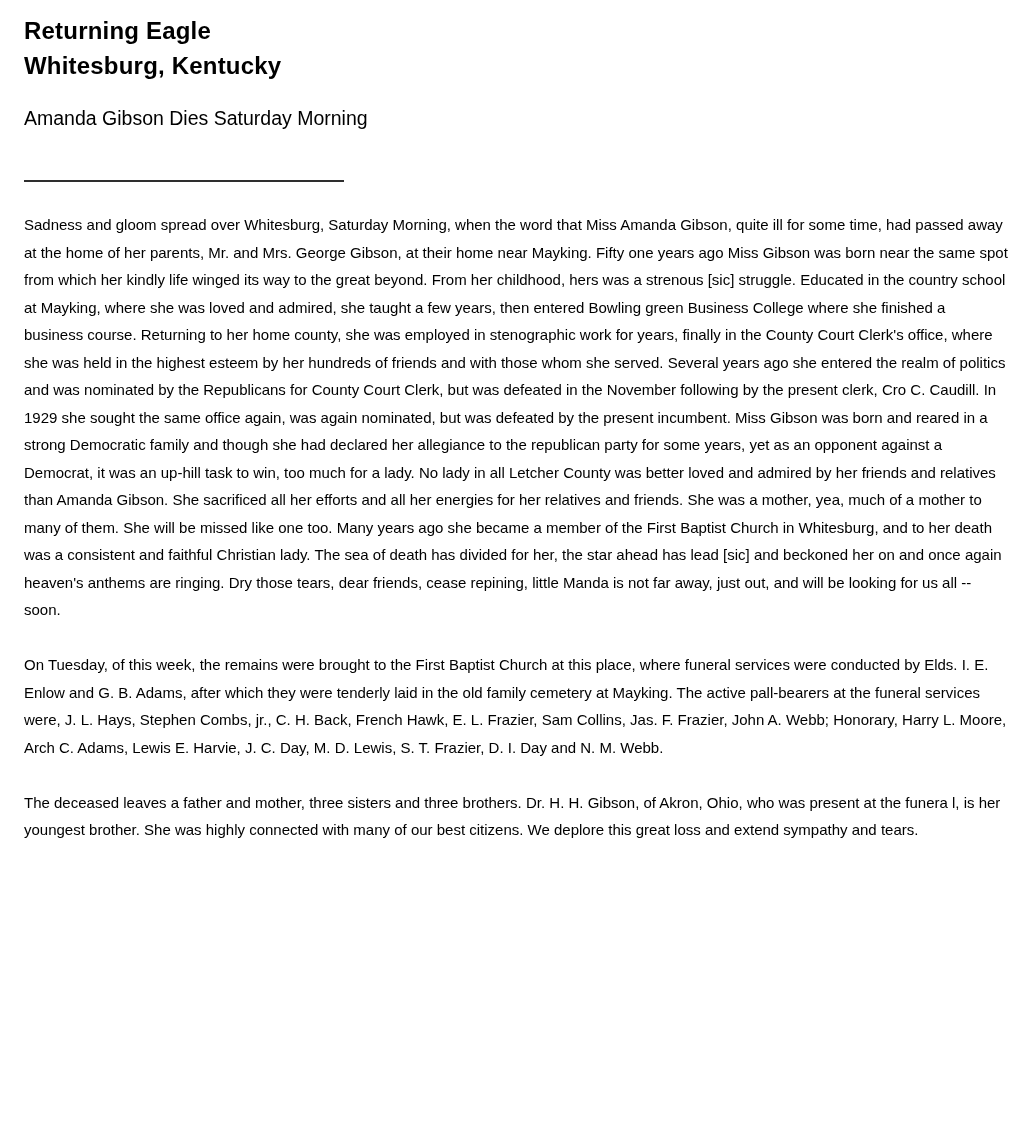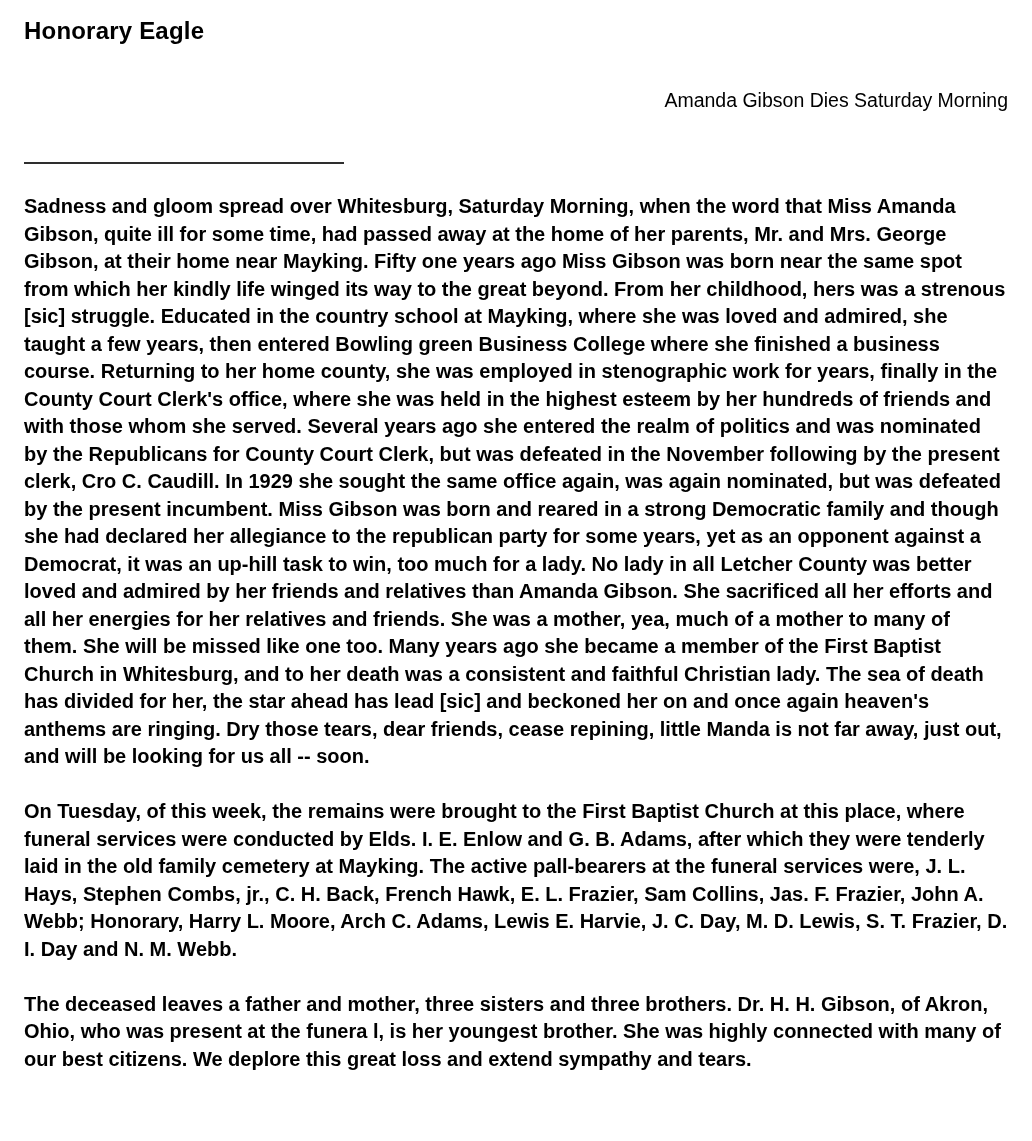--- a/index.html
+++ b/index.html
@@ -21,53 +21,53 @@
   .masthead {
     margin: 0;
   }
   .masthead-line {
     font-size: 24px;
     line-height: 35px;
     font-weight: 700;
     letter-spacing: 0.2px;
   }
   .headline {
-    margin-top: 39px;
+    margin-top: 22px;
     font-size: 19.5px;
     line-height: 27px;
     font-weight: 400;
-    text-align: right;
   }
   .divider {
     margin-top: 48px;
     width: 320px;
     height: 0;
     border-bottom: 2.5px solid #2e2e2e;
   }
   .article {
     margin-top: 0;
   }
   .article p {
     margin: 27.5px 0 0 0;
-    font-size: 20px;
+    font-size: 15px;
     line-height: 27.5px;
-    font-weight: 700;
+    font-weight: 400;
     max-width: 984px;
   }
   .article p.first {
     margin-top: 29px;
   }
 </style>
 </head>
 <body>
 
 <div class="page">
 
   <div class="masthead">
-    <div class="masthead-line">Honorary Eagle</div>
+    <div class="masthead-line">Returning Eagle</div>
+    <div class="masthead-line">Whitesburg, Kentucky</div>
   </div>
 
   <div class="headline">Amanda Gibson Dies Saturday Morning</div>
 
   <div class="divider"></div>
 
   <div class="article">
     <p class="first">Sadness and gloom spread over Whitesburg, Saturday Morning, when the word that Miss Amanda Gibson, quite ill for some time, had passed away at the home of her parents, Mr. and Mrs. George Gibson, at their home near Mayking. Fifty one years ago Miss Gibson was born near the same spot from which her kindly life winged its way to the great beyond. From her childhood, hers was a strenous [sic] struggle. Educated in the country school at Mayking, where she was loved and admired, she taught a few years, then entered Bowling green Business College where she finished a business course. Returning to her home county, she was employed in stenographic work for years, finally in the County Court Clerk's office, where she was held in the highest esteem by her hundreds of friends and with those whom she served. Several years ago she entered the realm of politics and was nominated by the Republicans for County Court Clerk, but was defeated in the November following by the present clerk, Cro C. Caudill. In 1929 she sought the same office again, was again nominated, but was defeated by the present incumbent. Miss Gibson was born and reared in a strong Democratic family and though she had declared her allegiance to the republican party for some years, yet as an opponent against a Democrat, it was an up-hill task to win, too much for a lady. No lady in all Letcher County was better loved and admired by her friends and relatives than Amanda Gibson. She sacrificed all her efforts and all her energies for her relatives and friends. She was a mother, yea, much of a mother to many of them. She will be missed like one too. Many years ago she became a member of the First Baptist Church in Whitesburg, and to her death was a consistent and faithful Christian lady. The sea of death has divided for her, the star ahead has lead [sic] and beckoned her on and once again heaven's anthems are ringing. Dry those tears, dear friends, cease repining, little Manda is not far away, just out, and will be looking for us all -- soon.</p>
     <p>On Tuesday, of this week, the remains were brought to the First Baptist Church at this place, where funeral services were conducted by Elds. I. E. Enlow and G. B. Adams, after which they were tenderly laid in the old family cemetery at Mayking. The active pall-bearers at the funeral services were, J. L. Hays, Stephen Combs, jr., C. H. Back, French Hawk, E. L. Frazier, Sam Collins, Jas. F. Frazier, John A. Webb; Honorary, Harry L. Moore, Arch C. Adams, Lewis E. Harvie, J. C. Day, M. D. Lewis, S. T. Frazier, D. I. Day and N. M. Webb.</p>
     <p>The deceased leaves a father and mother, three sisters and three brothers. Dr. H. H. Gibson, of Akron, Ohio, who was present at the funera l, is her youngest brother. She was highly connected with many of our best citizens. We deplore this great loss and extend sympathy and tears.</p>

